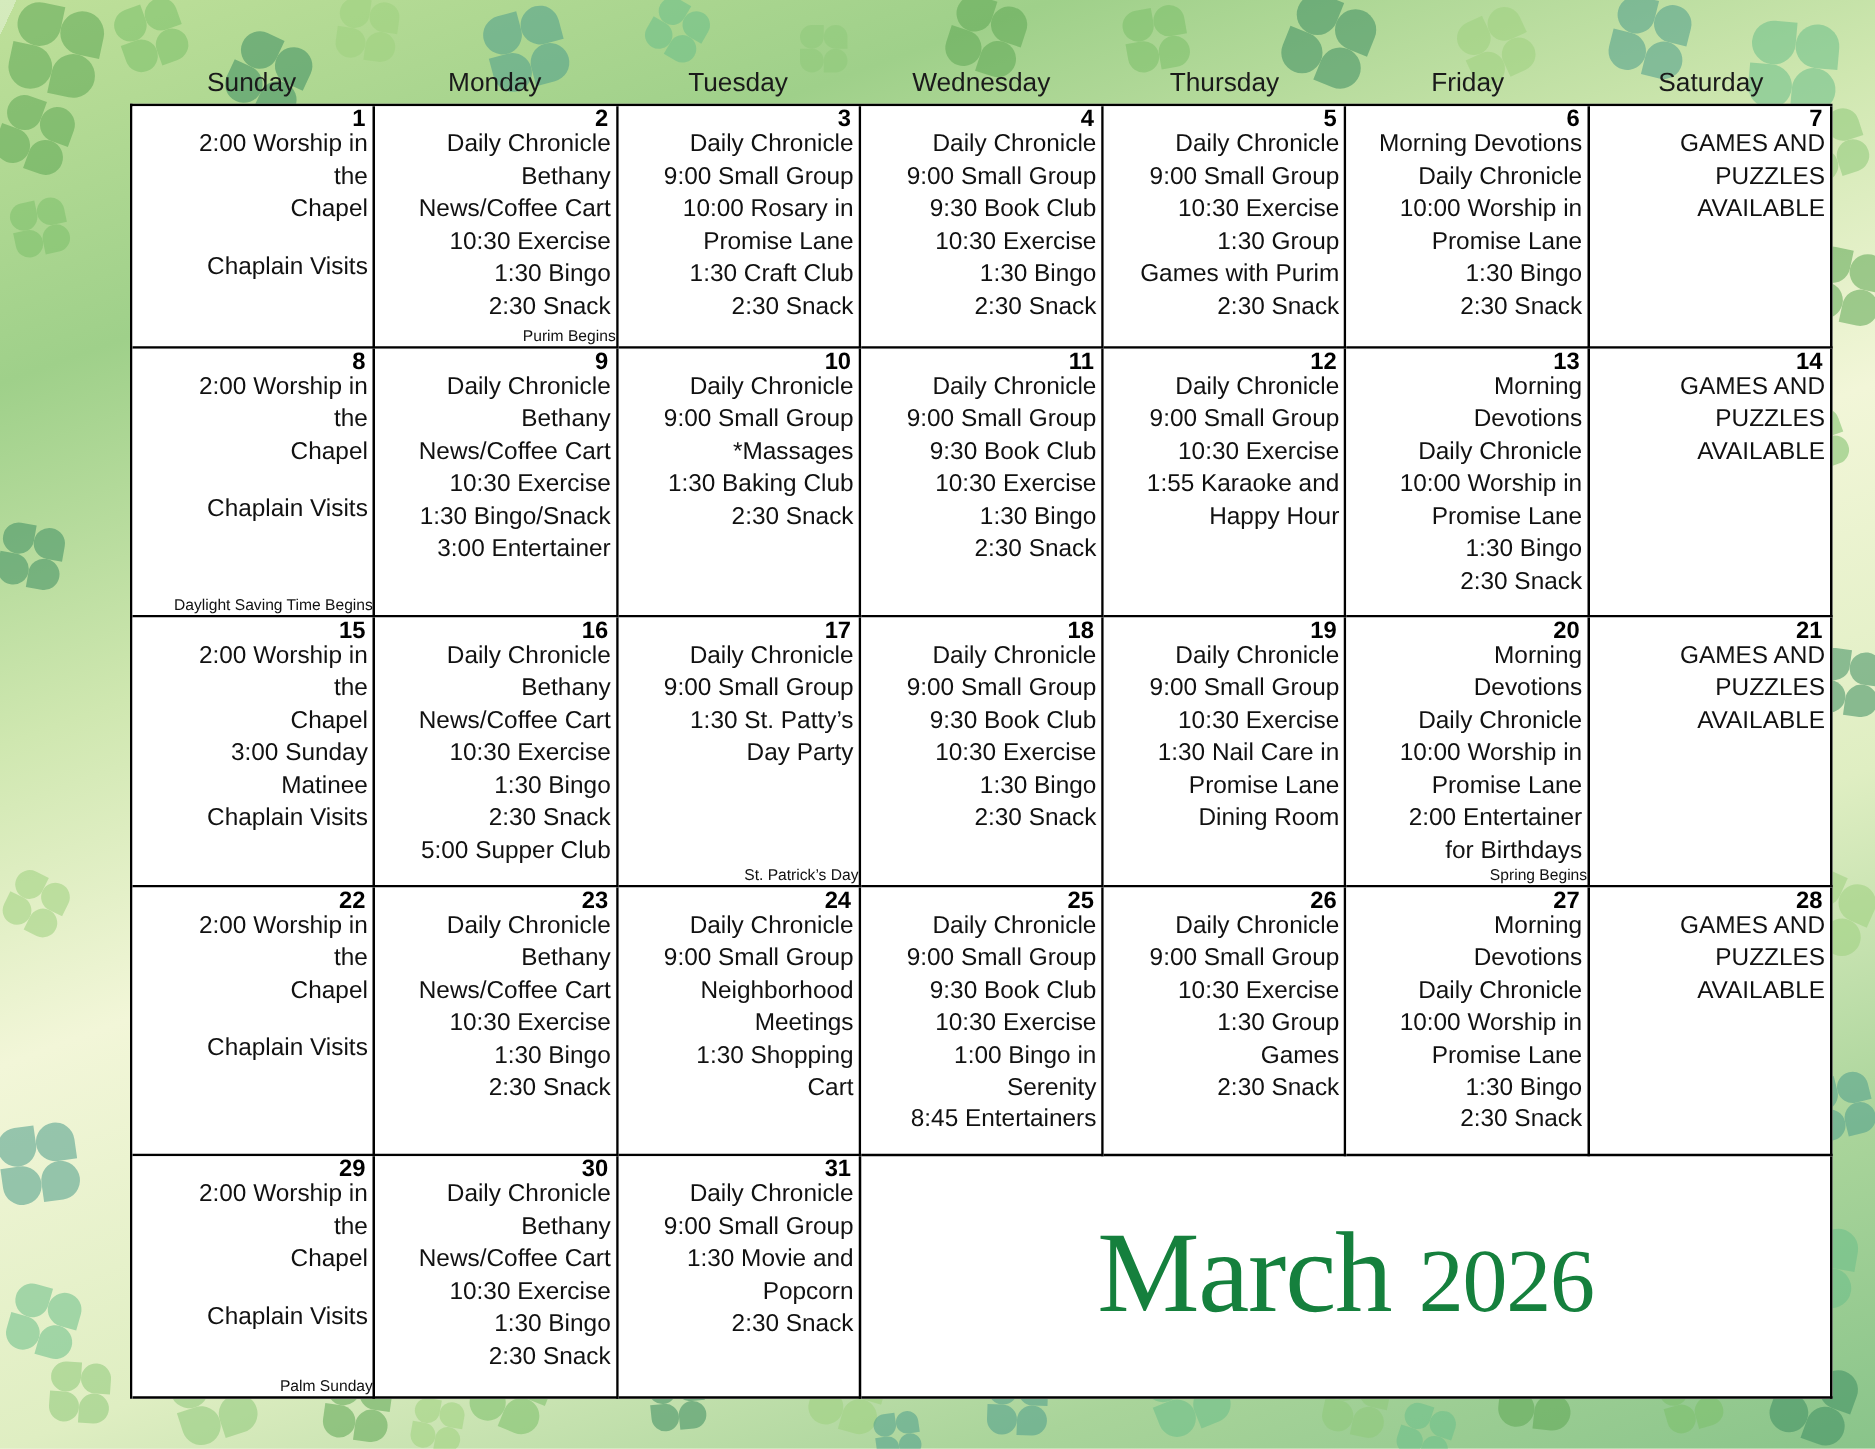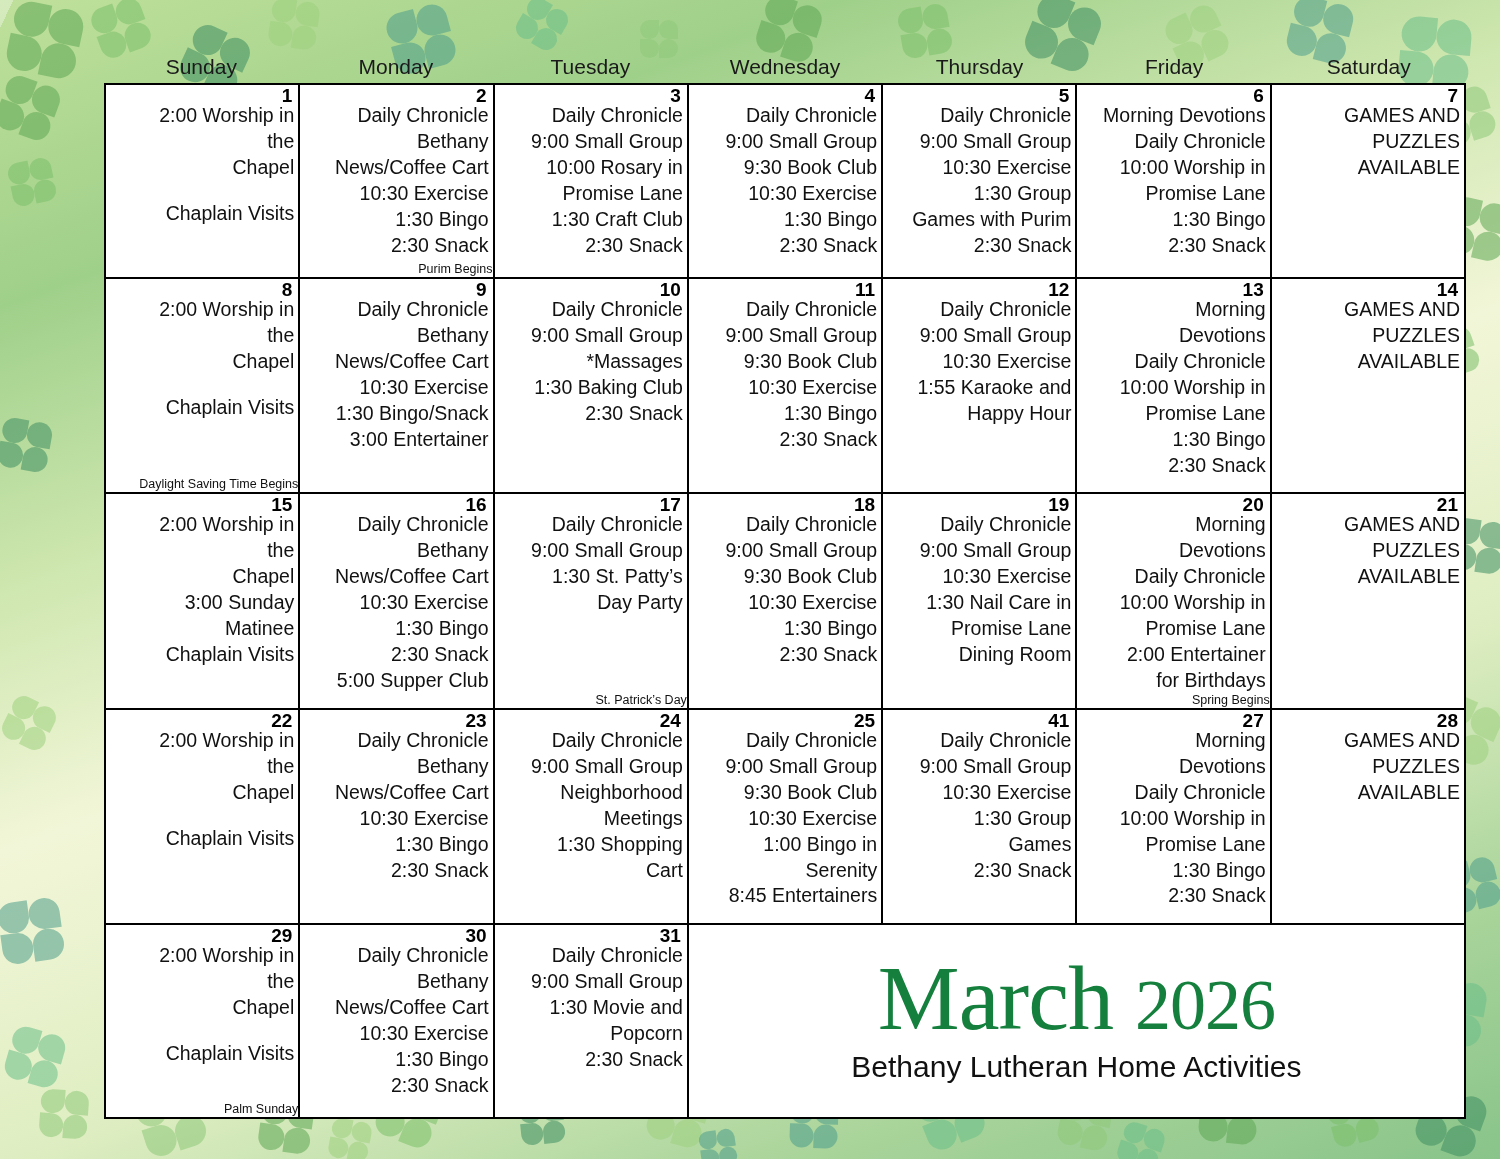--- a/index.html
+++ b/index.html
@@ -654,21 +654,21 @@
           <div>Daily Chronicle</div>
           <div>9:00 Small Group</div>
           <div>9:30 Book Club</div>
           <div>10:30 Exercise</div>
           <div>1:00 Bingo in</div>
           <div>Serenity</div>
           <div>8:45 Entertainers</div>
         </div>
       </div>
       <div class="cell">
-        <div class="daynum">41</div>
+        <div class="daynum">26</div>
         <div class="events">
           <div>Daily Chronicle</div>
           <div>9:00 Small Group</div>
           <div>10:30 Exercise</div>
           <div>1:30 Group</div>
           <div>Games</div>
           <div>2:30 Snack</div>
         </div>
       </div>
       <div class="cell">
@@ -718,16 +718,15 @@
         <div class="events">
           <div>Daily Chronicle</div>
           <div>9:00 Small Group</div>
           <div>1:30 Movie and</div>
           <div>Popcorn</div>
           <div>2:30 Snack</div>
         </div>
       </div>
       <div class="title-cell">
         <div class="title-main"><span>March</span> <span class="yr">2026</span></div>
-        <div class="title-sub">Bethany Lutheran Home Activities</div>
       </div>
     </div>
 </div>
 
 </body></html>

